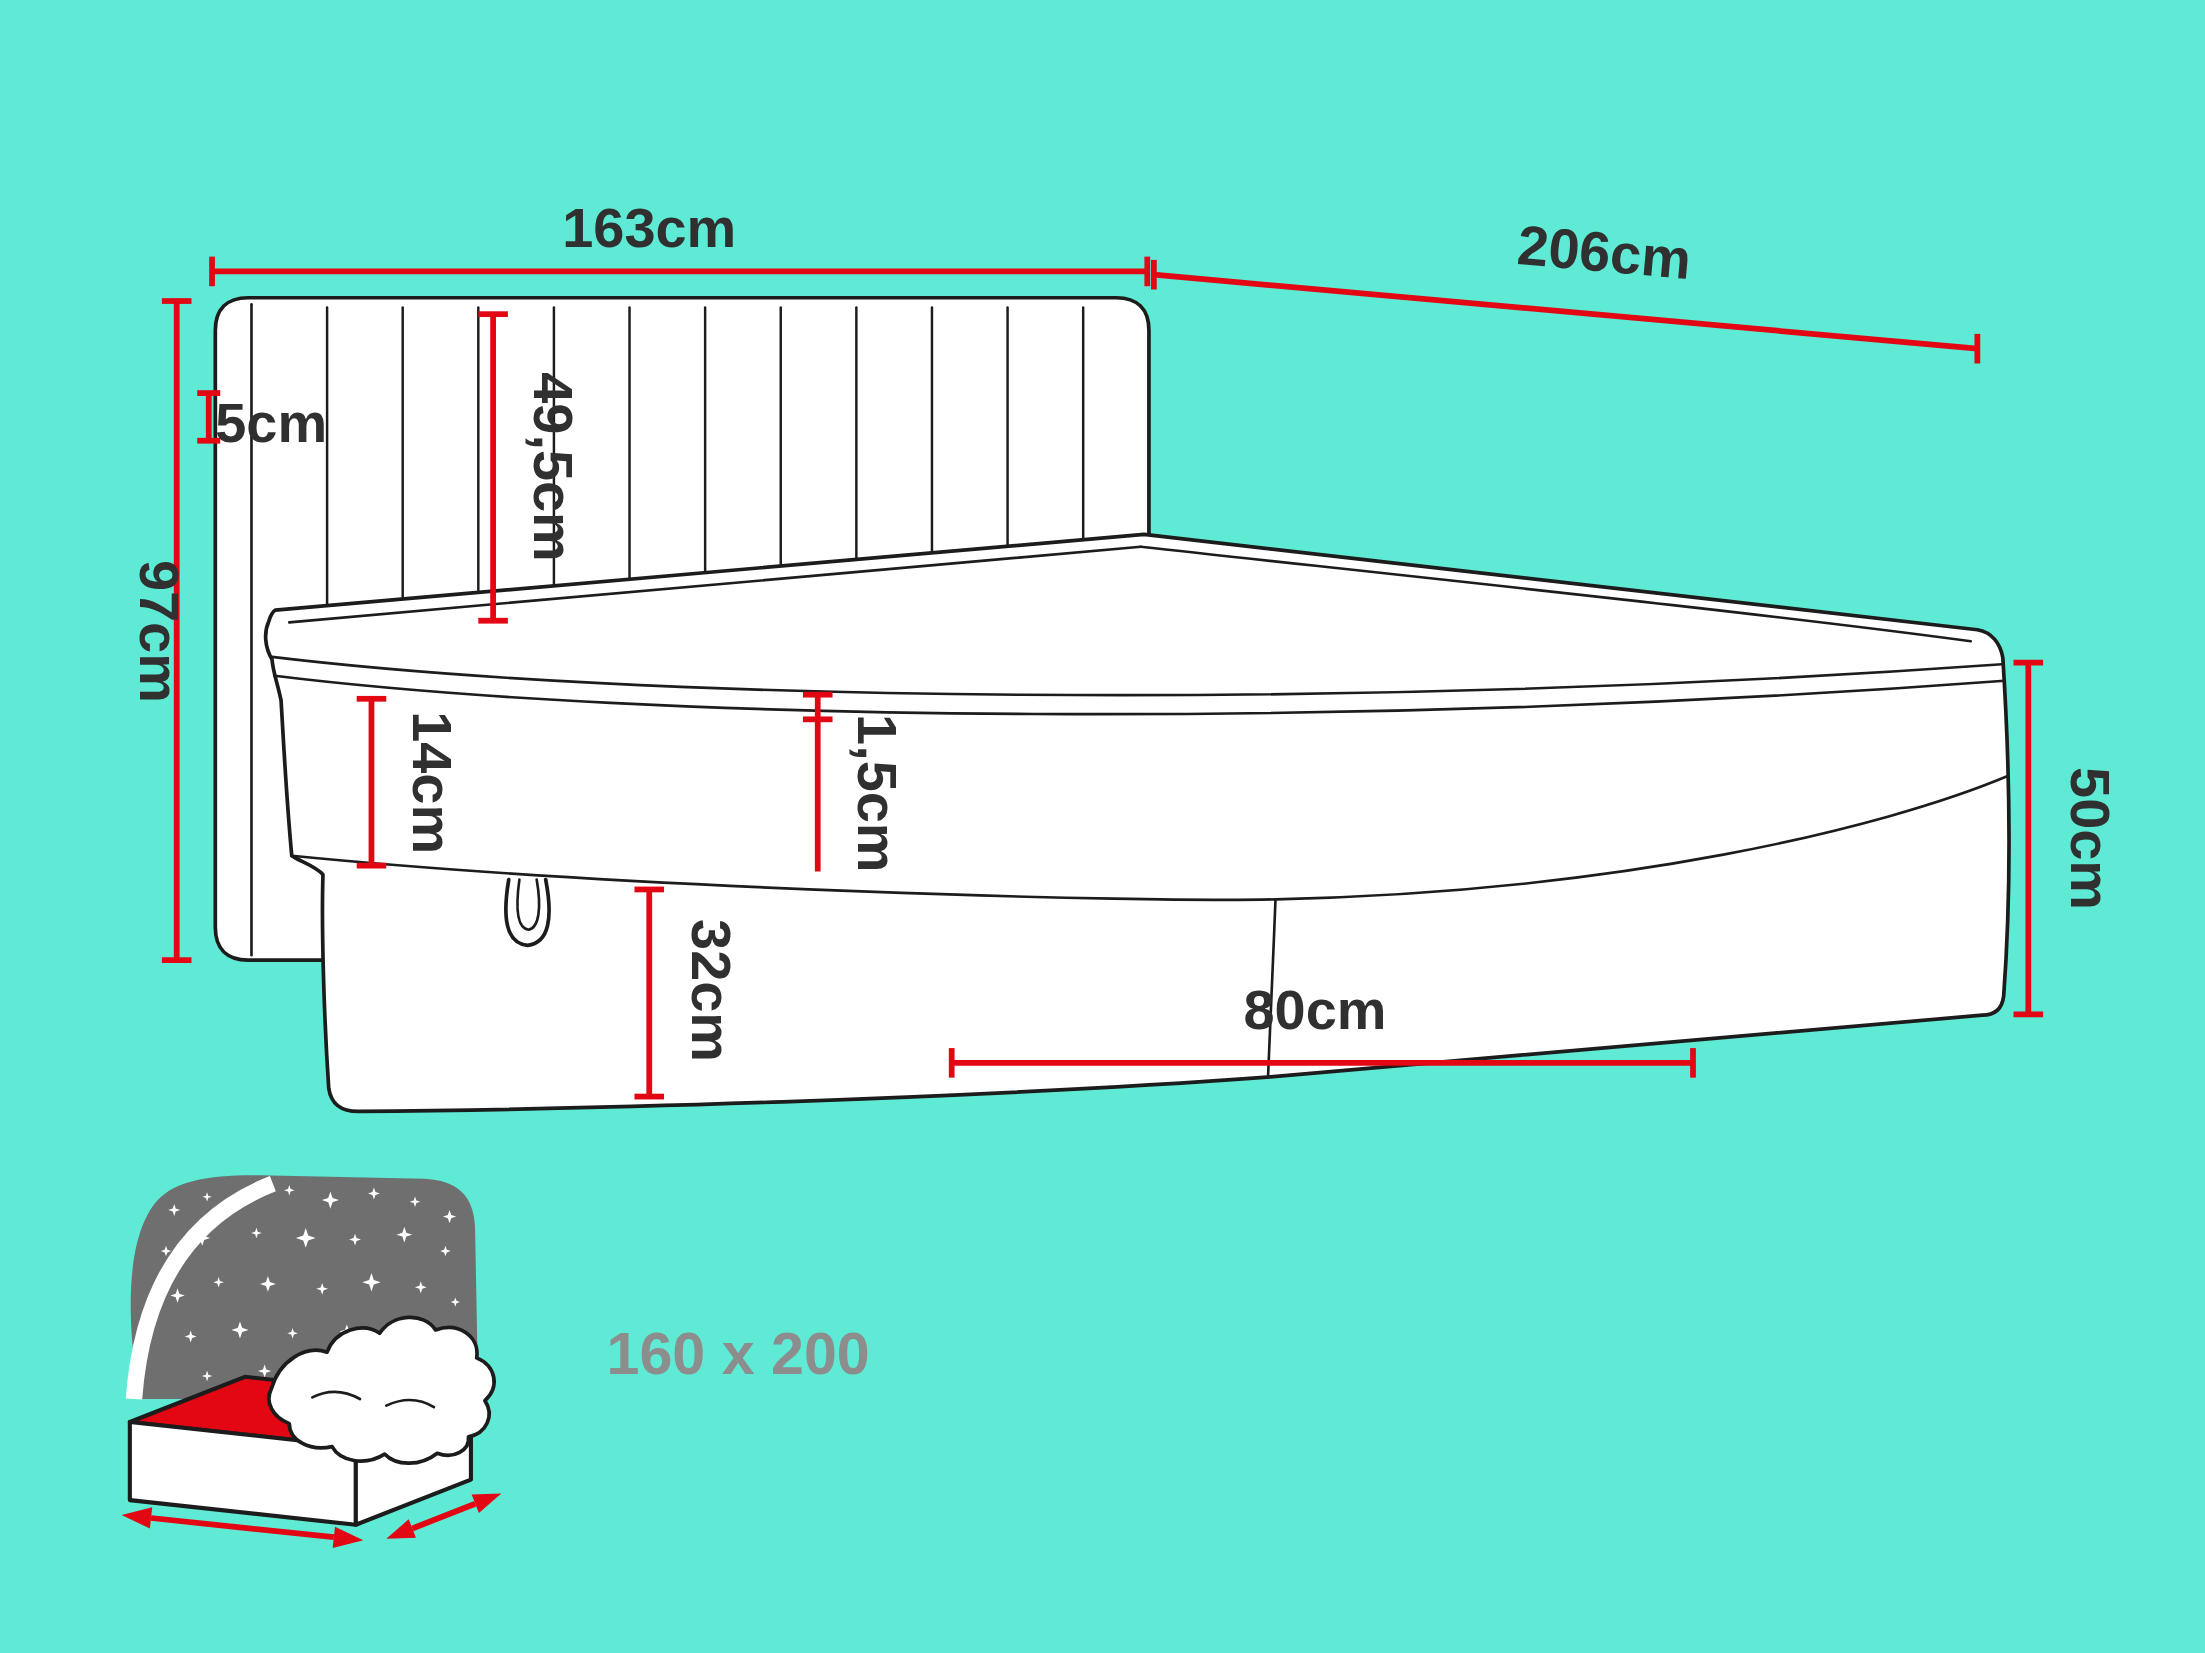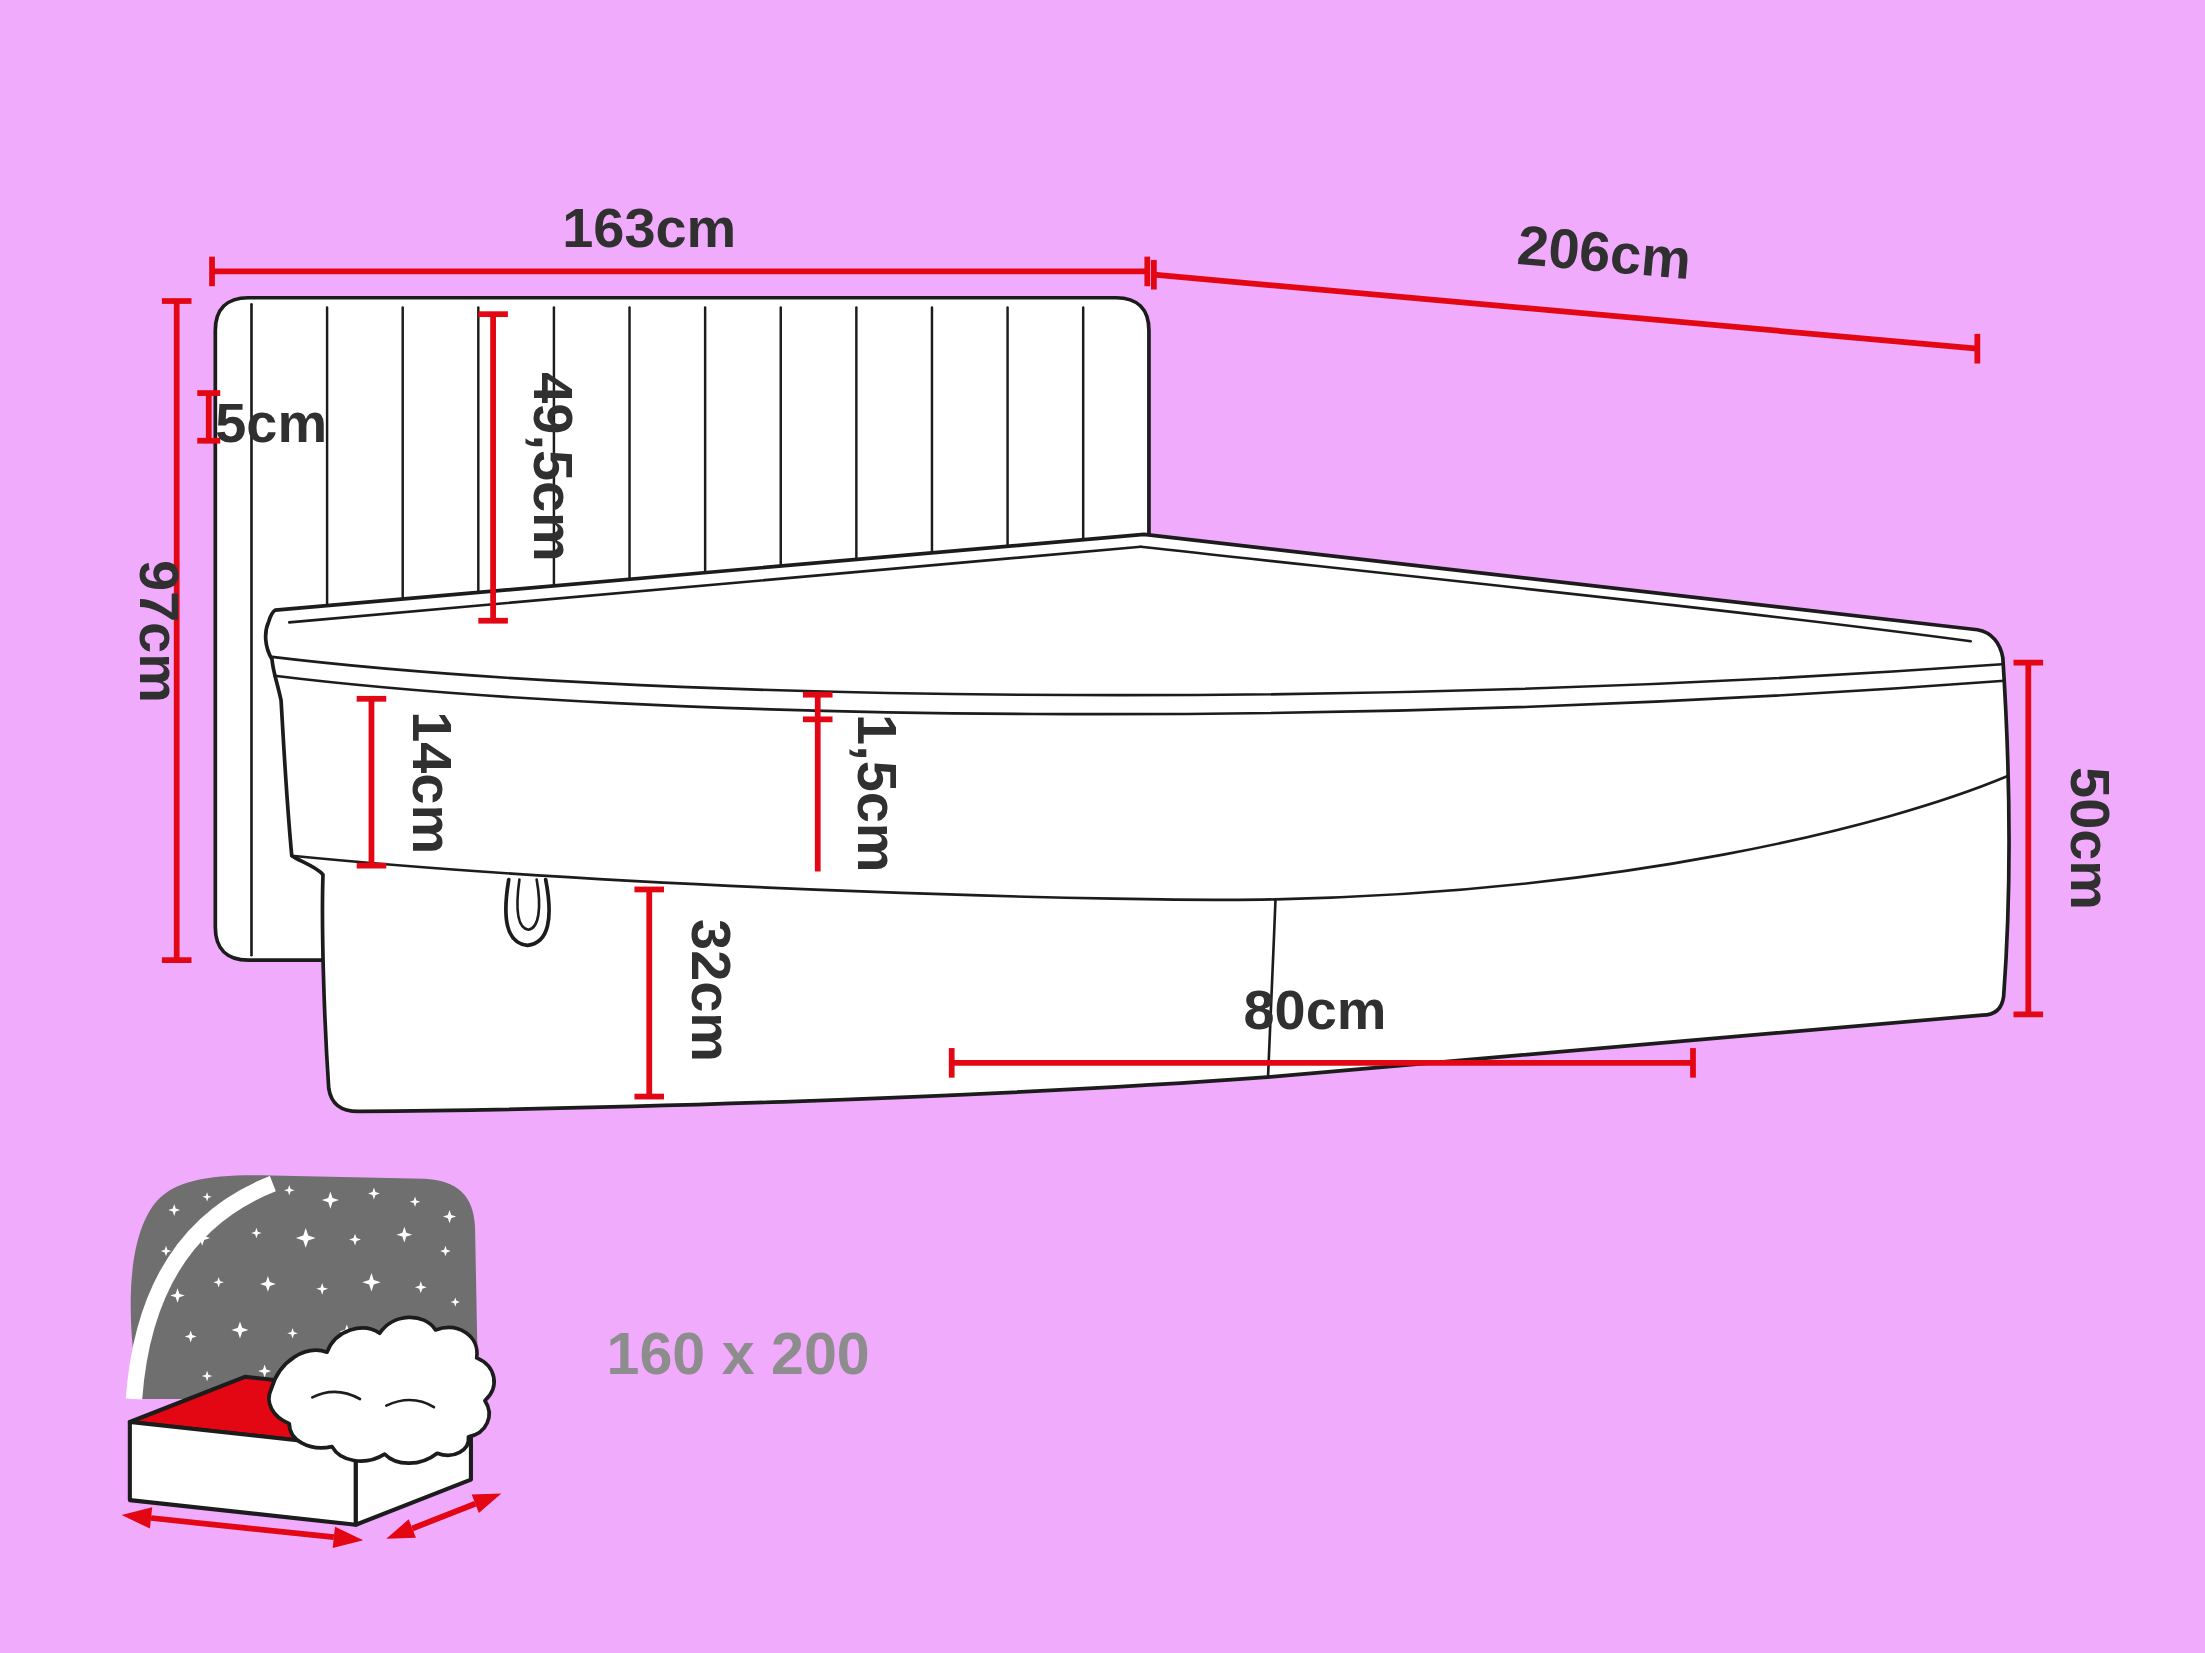--- a/index.html
+++ b/index.html
@@ -1,16 +1,16 @@
 <!DOCTYPE html>
 <html style="font-size:13px"><head>
 <meta charset="utf-8">
 <style>
   html,body{margin:0;padding:0;background:#ffffff;}
-  .stage{width:2205px;height:1654px;position:relative;background:#f0abfc;overflow:hidden;}
+  .stage{width:2205px;height:1654px;position:relative;background:#5eead4;overflow:hidden;}
   svg{display:block;}
   .ol{fill:none;stroke:#1c1c1c;stroke-width:4.5;stroke-linejoin:round;stroke-linecap:round;}
   .olf{fill:#ffffff;stroke:#1c1c1c;stroke-width:4.5;stroke-linejoin:round;stroke-linecap:round;}
   .thin{fill:none;stroke:#1c1c1c;stroke-width:3.2;stroke-linejoin:round;stroke-linecap:round;}
   .tuft{fill:none;stroke:#1c1c1c;stroke-width:3;stroke-linecap:round;}
   .red{stroke:#e30613;stroke-width:7;fill:none;stroke-linecap:butt;}
   .redfill{fill:#e30613;}
   .dimtext{fill:#303030;font-family:"Liberation Sans","DejaVu Sans",sans-serif;font-weight:bold;font-size:68px;}
   .sizetext{fill:#8d8d8d;font-family:"Liberation Sans","DejaVu Sans",sans-serif;font-weight:bold;font-size:72px;}
   .graypart{fill:#6f6f6f;}

